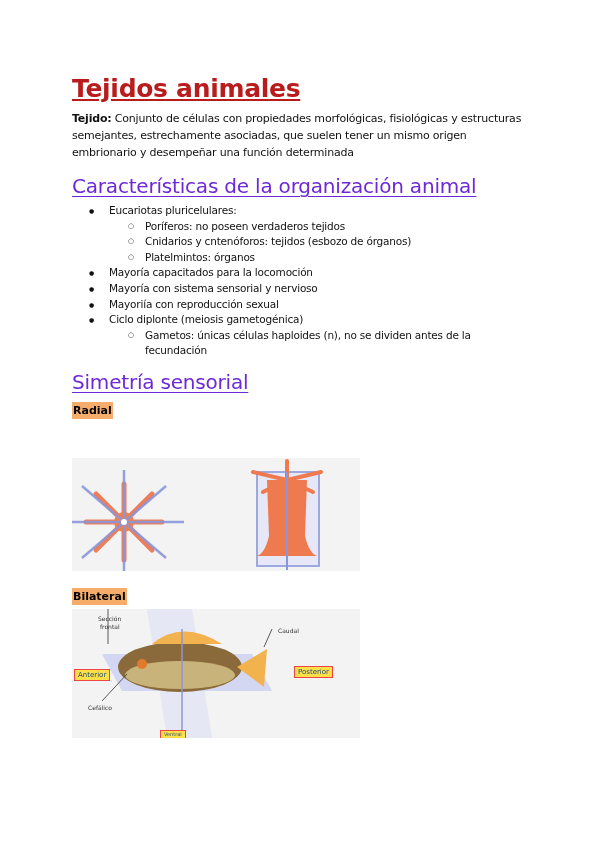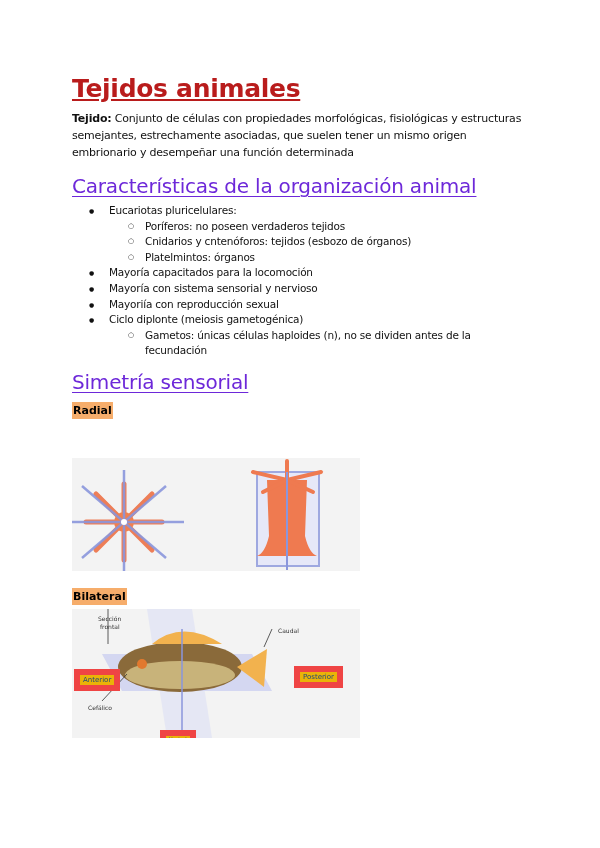--- a/index.html
+++ b/index.html
@@ -25,21 +25,21 @@
     .l1::before { content: "●"; position: absolute; left: 17px; font-size: 6px; top: 0; }
     .l2 { padding-left: 73px; }
     .l2::before { content: "○"; position: absolute; left: 56px; font-size: 7px; top: 0; }
     .hl {
       display: inline-block; background: #f6ad6b; font-weight: bold; font-size: 11px;
       line-height: 17px; padding: 0 1px; color: #000;
     }
     .fig { position: absolute; background: #f3f3f3; overflow: hidden; }
     .lbl { position: absolute; font-size: 6px; color: #333; }
     .arrowbox {
-      position: absolute; background: #eab308; border: 6px solid #ef4444; font-size: 7px;
+      position: absolute; background: #fde047; border: 1px solid #ef4444; font-size: 7px;
       color: #1f4a7a; padding: 0 3px; line-height: 10px;
     }
   </style>
 </head>
 <body>
 
 <div class="page">
   <h1>Tejidos animales</h1>
   <div class="intro">
     <b>Tejido:</b><span> Conjunto de células con propiedades morfológicas, fisiológicas y estructuras semejantes, estrechamente asociadas, que suelen tener un mismo origen embrionario y desempeñar una función determinada</span>

